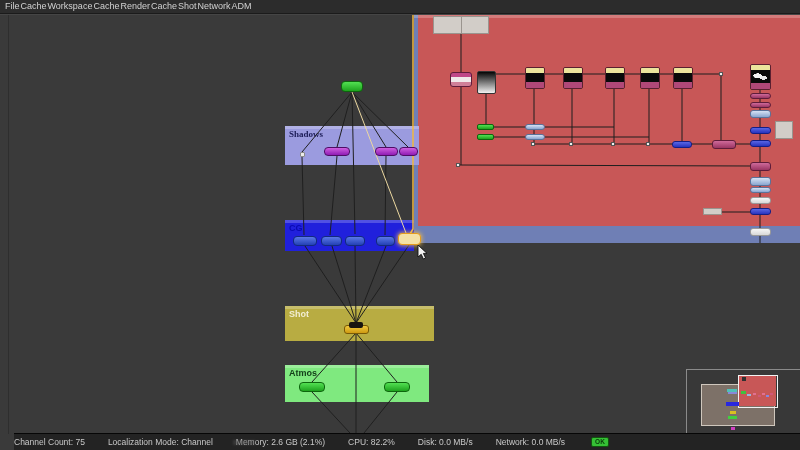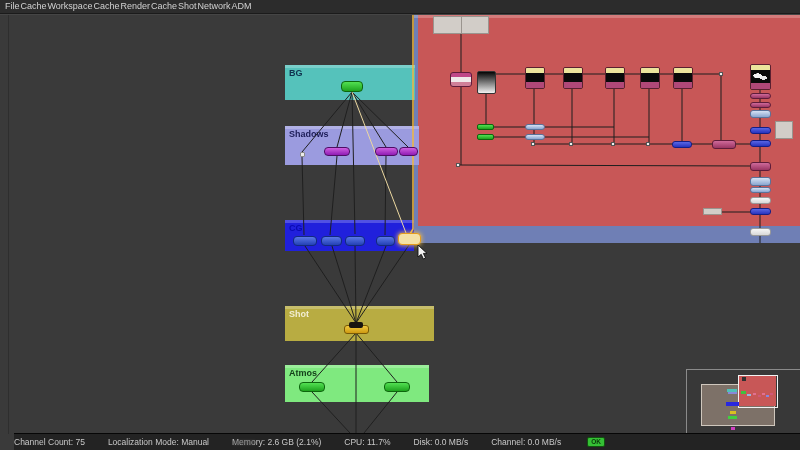--- a/index.html
+++ b/index.html
@@ -76,24 +76,21 @@
     <span class="menu-item">Shot</span>
     <span class="menu-item">Network</span>
     <span class="menu-item">ADM</span>
   </div>
 
   <div id="dag">
     <div id="left-edge"></div>
 
     <div class="backdrop" id="bd-slate" style="left:414px;top:0;width:386px;height:228px;"></div>
     <div class="backdrop" id="bd-red" style="left:418px;top:0;width:382px;height:211px;"></div>
-    <div class="backdrop" id="bd-bg" style="left:285px;top:50px;width:130px;height:35px;">
-      <span class="bd-label">BG</span>
-    </div>
-    <div class="backdrop" id="bd-shadows" style="left:285px;top:111px;width:134px;height:39px;">
+    <div class="backdrop" id="bd-shadows" style="left:285px;top:111px;width:134px;height:39px;font-family:Liberation Serif, serif;">
       <span class="bd-label">Shadows</span>
     </div>
     <div class="backdrop" id="bd-cg" style="left:285px;top:205px;width:129px;height:31px;">
       <span class="bd-label">CG</span>
     </div>
     <div class="backdrop" id="bd-atmos" style="left:285px;top:350px;width:144px;height:37px;">
       <span class="bd-label">Atmos</span>
     </div>
     <div class="backdrop" id="bd-shot" style="left:285px;top:291px;width:149px;height:35px;">
       <span class="bd-label">Shot</span>
@@ -238,22 +235,22 @@
       <div class="mm-node" style="left:83px;top:23px;width:3px;height:2px;background:#d05878;"></div>
     </div>
 
     <svg id="cursor" style="left:417px;top:230px;" width="12" height="16" viewBox="0 0 12 16">
       <polygon points="1,0 1,12 4.2,9.3 6.4,14 8.6,13 6.4,8.4 10,8.4" fill="#f4f4f4" stroke="#111" stroke-width="0.9"></polygon>
     </svg>
   </div>
 
   <div id="statusbar">
     <span class="status-seg">Channel Count: 75</span>
-    <span class="status-seg">Localization Mode: Manual</span>
+    <span class="status-seg">Localization Mode: Channel</span>
     <span class="status-seg">Memory: 2.6 GB (2.1%)</span>
-    <span class="status-seg">CPU: 11.7%</span>
+    <span class="status-seg">CPU: 82.2%</span>
     <span class="status-seg">Disk: 0.0 MB/s</span>
-    <span class="status-seg">Channel: 0.0 MB/s</span>
+    <span class="status-seg">Network: 0.0 MB/s</span>
     <span id="ok-badge">OK</span>
   </div>
   <div id="faint-artifact"></div>
 
 </div>
 
 </body></html>

